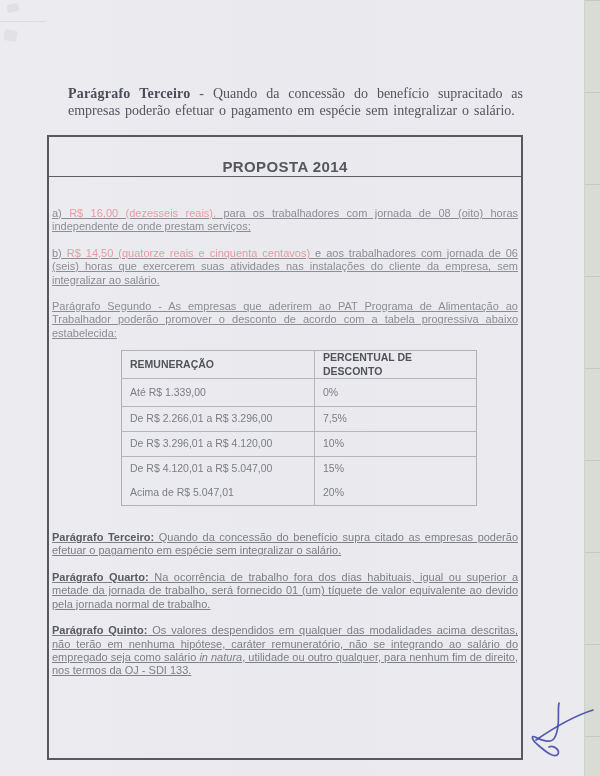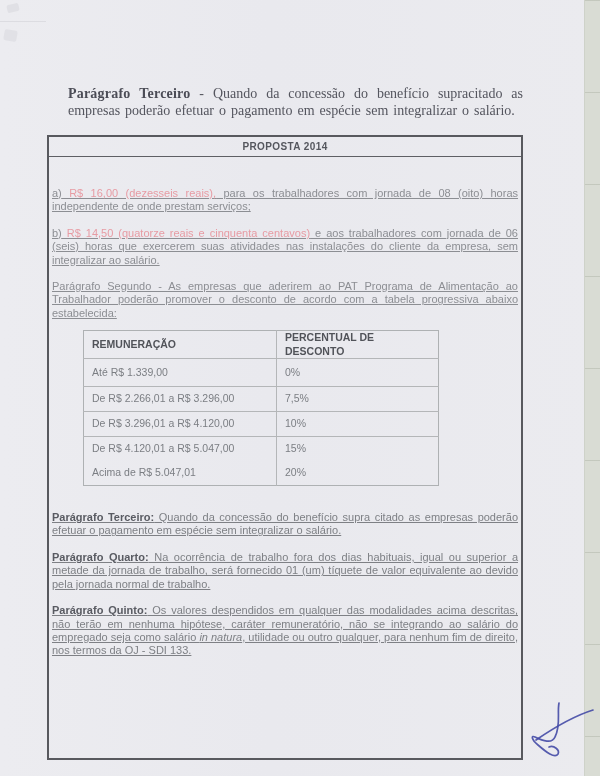--- a/index.html
+++ b/index.html
@@ -46,39 +46,40 @@
     width: 476px; height: 625px;
     border: 2px solid #58595e;
     box-sizing: border-box;
   }
   .box-title {
     height: 19px;
     line-height: 19px;
     border-bottom: 1px solid #5e5f64;
     text-align: center;
     font-weight: bold;
-    font-size: 10px;
+    font-size: 15px;
     letter-spacing: 0.4px;
     color: #55575e;
+    margin-top: 20px;
   }
   .box-body {
     padding: 30px 3px 0 3px;
     font-size: 11px;
     line-height: 13.4px;
     color: #8c8e93;
     text-align: justify;
   }
   .box-body p { margin: 0 0 13px 0; text-decoration: underline; }
   .pink { color: #e79ba3; }
   .p2 { word-spacing: 3px; }
 
   
   table.disc {
     border-collapse: collapse;
-    margin: -3px 0 0 31px;
+    margin: -3px 0 0 69px;
     width: 356px;
     font-size: 10.5px;
     color: #7b7e83;
     text-align: left;
   }
   table.disc { border: 1px solid #aeb1b3; }
   table.disc tr.sep { border-bottom: 1px solid #b4b6b8; }
   table.disc th, table.disc td {
     padding: 0 4px 0 8px;
     font-weight: normal;

